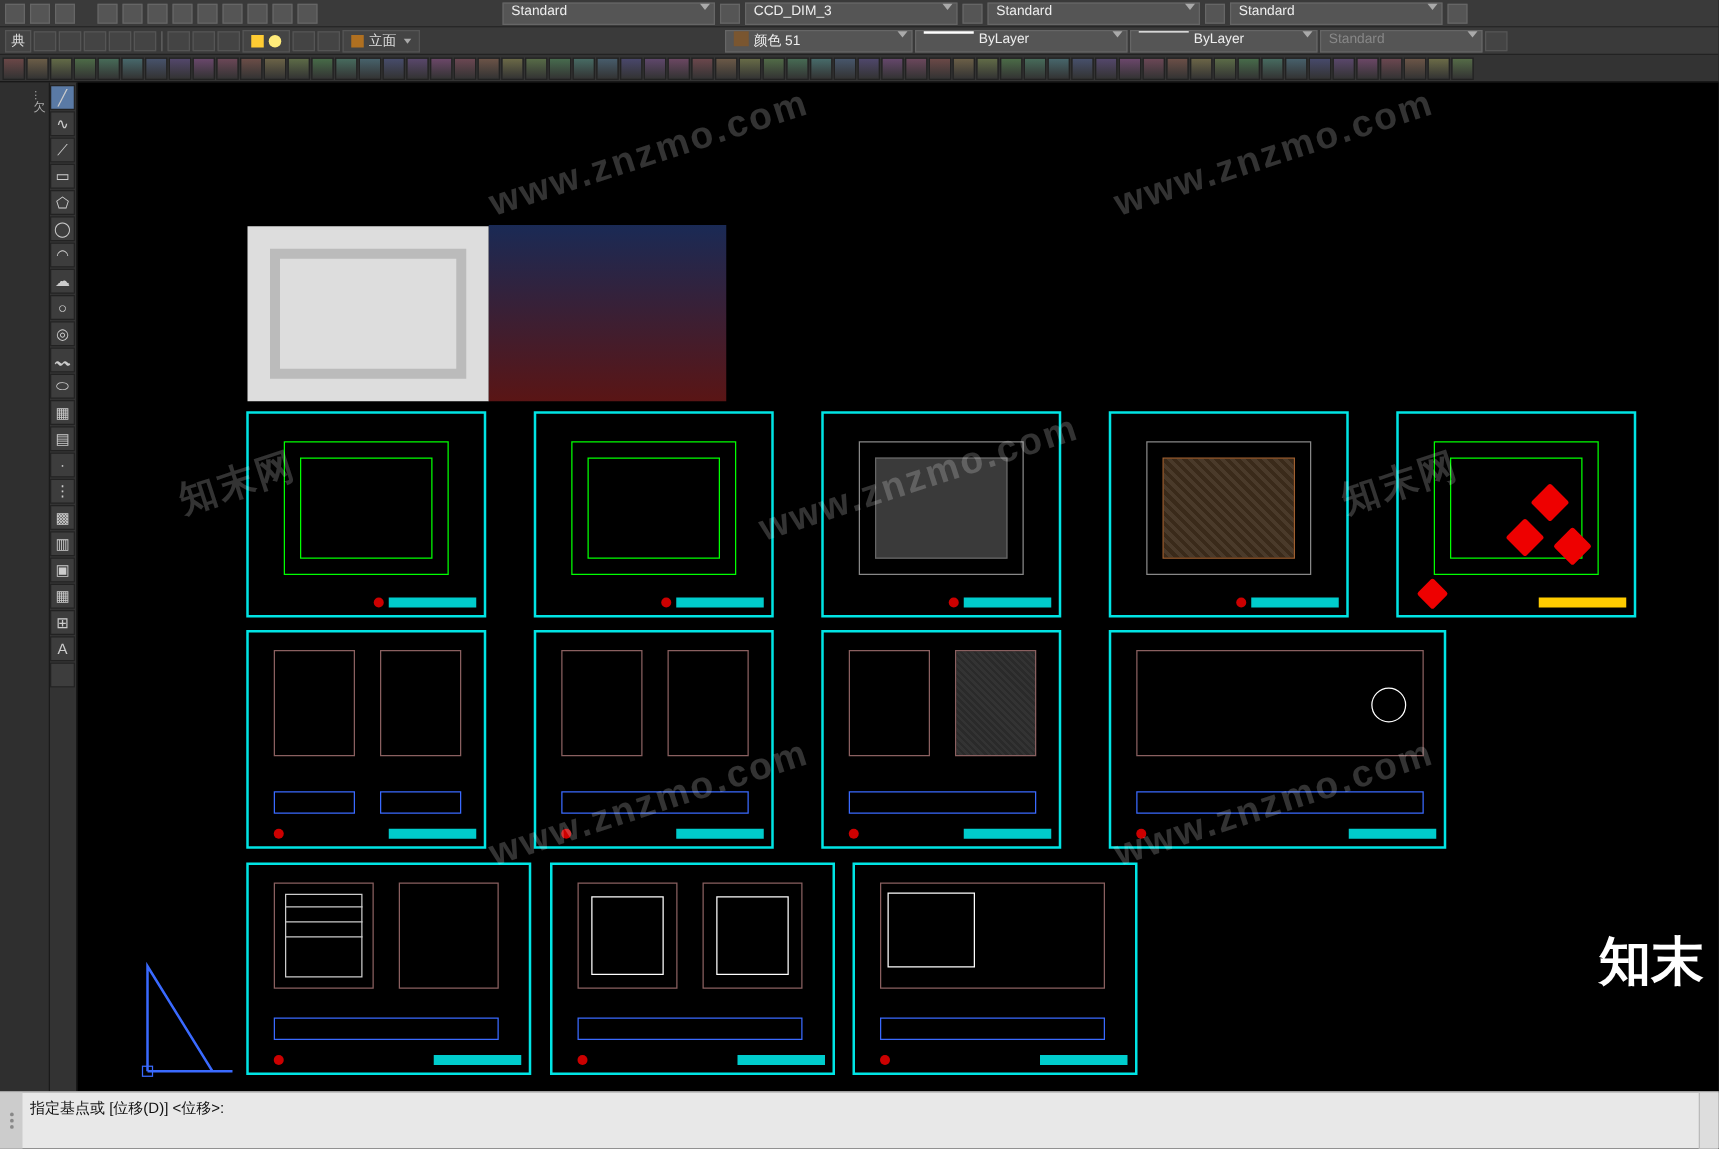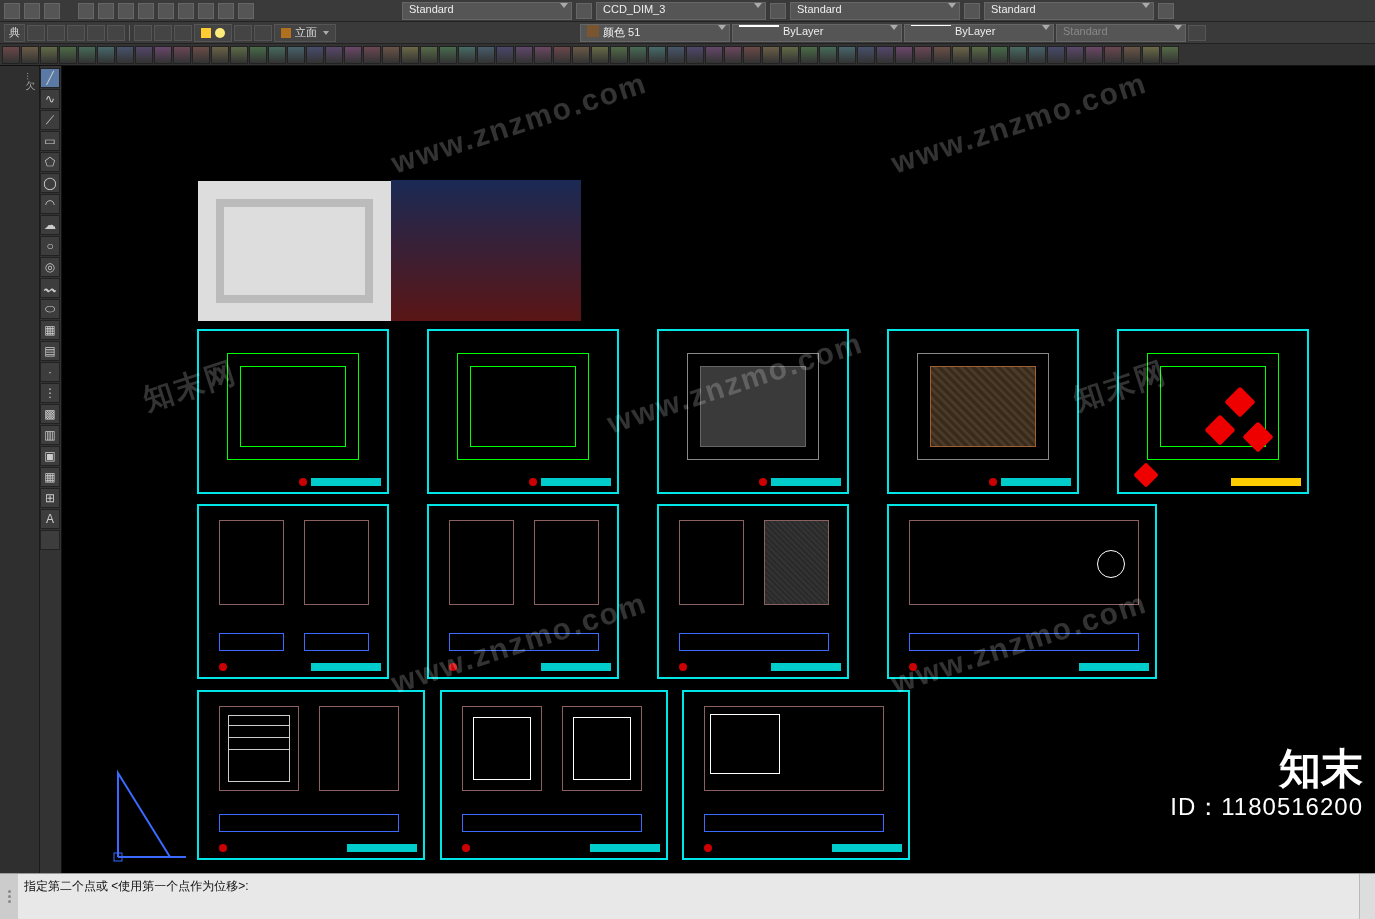--- a/index.html
+++ b/index.html
@@ -356,27 +356,26 @@
 
     <div class="wm" style="left:324px;top:40px;transform:rotate(-18deg)">www.znzmo.com</div>
     <div class="wm" style="left:824px;top:40px;transform:rotate(-18deg)">www.znzmo.com</div>
     <div class="wm" style="left:80px;top:300px;transform:rotate(-18deg)">知末网</div>
     <div class="wm" style="left:540px;top:300px;transform:rotate(-18deg)">www.znzmo.com</div>
     <div class="wm" style="left:1010px;top:300px;transform:rotate(-18deg)">知末网</div>
     <div class="wm" style="left:324px;top:560px;transform:rotate(-18deg)">www.znzmo.com</div>
     <div class="wm" style="left:824px;top:560px;transform:rotate(-18deg)">www.znzmo.com</div>
 
     <div class="wm-brand">知末</div>
-    <div class="wm-id">ID：1180516200</div>
   </div>
 </div>
 
 <div class="cmdwin">
   <div class="cmdgrip">
     <div class="cmddot"></div>
       <div class="cmddot"></div>
       <div class="cmddot"></div>
   </div>
   <div class="cmdtext">
-    <div>指定第二个点或  &lt;使用第一个点作为位移&gt;:</div>
+    <div>指定基点或  [位移(D)]  &lt;位移&gt;:</div>
   </div>
   <div class="cmdscroll"></div>
 </div>
 
 </body></html>

